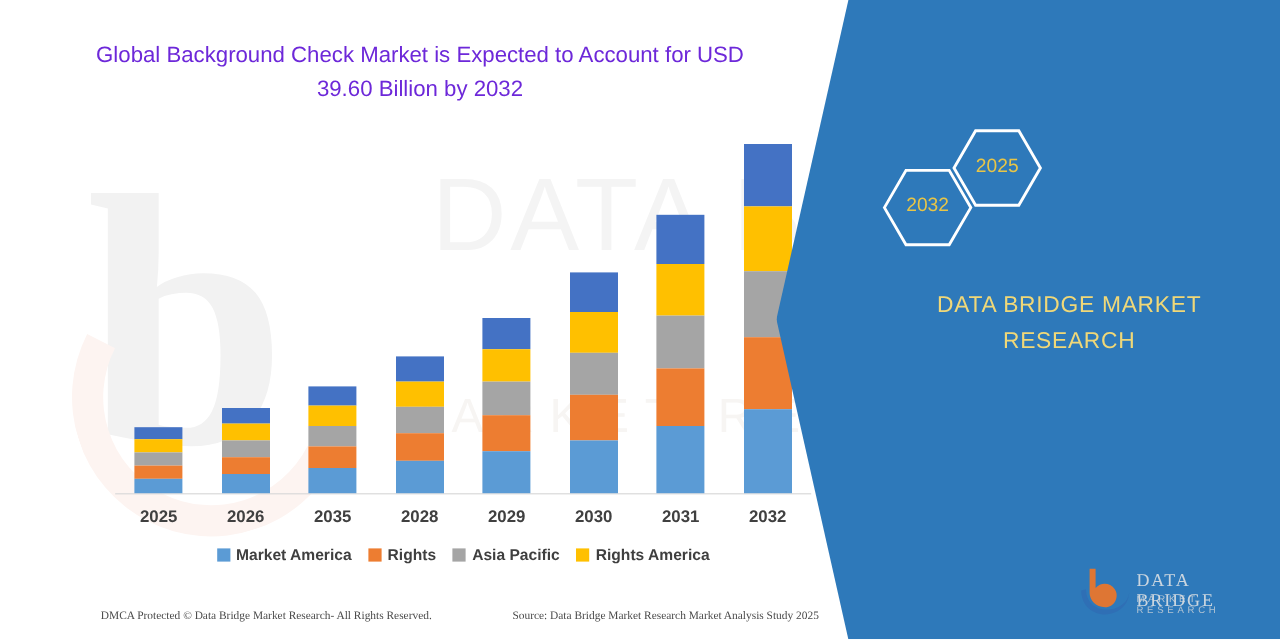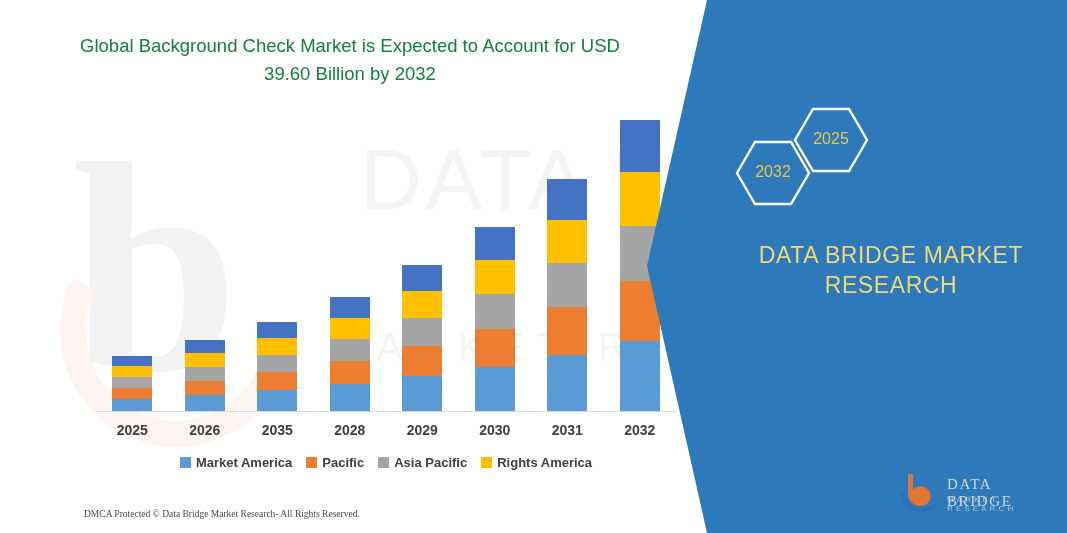--- a/index.html
+++ b/index.html
@@ -71,21 +71,21 @@
 
   
   .chart-title {
     position: absolute;
     left: 60px;
     top: 32px;
     width: 580px;
     text-align: center;
     font-size: 18.5px;
     line-height: 28px;
-    color: #15803d;
+    color: #6d28d9;
     font-family: "Liberation Sans", sans-serif;
   }
 
   .plot {
     position: absolute;
     left: 96px;
     top: 120px;
     width: 580px;
     height: 292px;
   }
@@ -205,21 +205,21 @@
     color: #e8c547;
     font-family: "Liberation Sans", sans-serif;
   }
 
   .brand-name {
     position: absolute;
     right: 26px;
     top: 240px;
     width: 300px;
     text-align: center;
-    font-size: 23px;
+    font-size: 19px;
     line-height: 30px;
     letter-spacing: 0.6px;
     color: #f0d878;
   }
 
   .logo {
     position: absolute;
     left: 250px;
     top: 470px;
     width: 150px;
@@ -330,33 +330,34 @@
       <div class="xlabel" style="left: 507.5px; width: 72.5px;">2032</div>
     </div>
 
   <div class="legend" id="legend">
       <div class="legend-item">
         <span class="legend-swatch" style="background: rgb(91, 155, 213);"></span>
         <span class="legend-label">Market America</span>
       </div>
       <div class="legend-item">
         <span class="legend-swatch" style="background: rgb(237, 125, 49);"></span>
-        <span class="legend-label">Pacific</span>
+        <span class="legend-label">Rights</span>
       </div>
       <div class="legend-item">
         <span class="legend-swatch" style="background: rgb(165, 165, 165);"></span>
         <span class="legend-label">Asia Pacific</span>
       </div>
       <div class="legend-item">
         <span class="legend-swatch" style="background: rgb(255, 192, 0);"></span>
         <span class="legend-label">Rights America</span>
       </div>
     </div>
 
   <div class="footer-left">DMCA Protected © Data Bridge Market Research- All Rights Reserved.</div>
+  <div class="footer-right">Source: Data Bridge Market Research  Market Analysis Study 2025</div>
 
   <div class="panel">
     <svg width="420" height="533" viewBox="0 0 420 533" aria-hidden="true">
       <path id="panelShape" d="M 60 0 L 420 0 L 420 533 L 60 533 L 0 266 Z" fill="#2E79BA"></path>
     </svg>
 
 
     <svg class="hexes" width="420" height="533" viewBox="0 0 420 533" aria-hidden="true">
       <g fill="none" stroke="#ffffff" stroke-width="2.4">
         <polygon points="90,173 108,142 144,142 162,173 144,204 108,204"></polygon>

